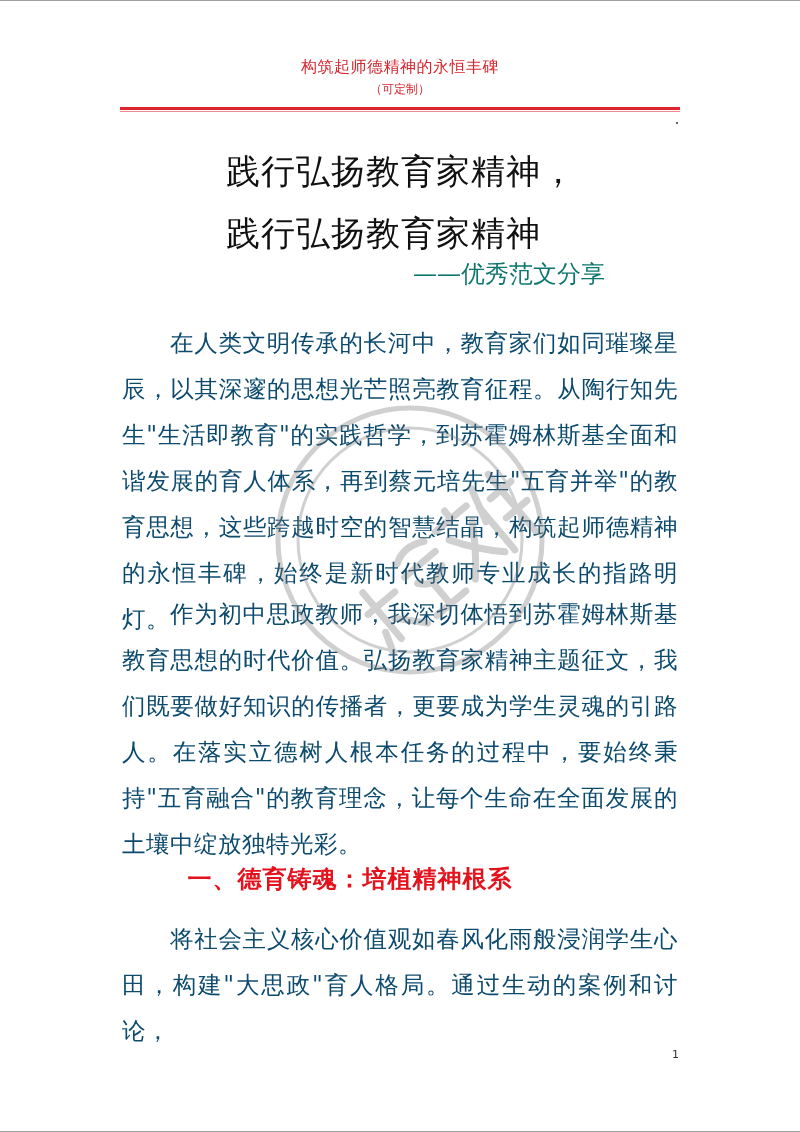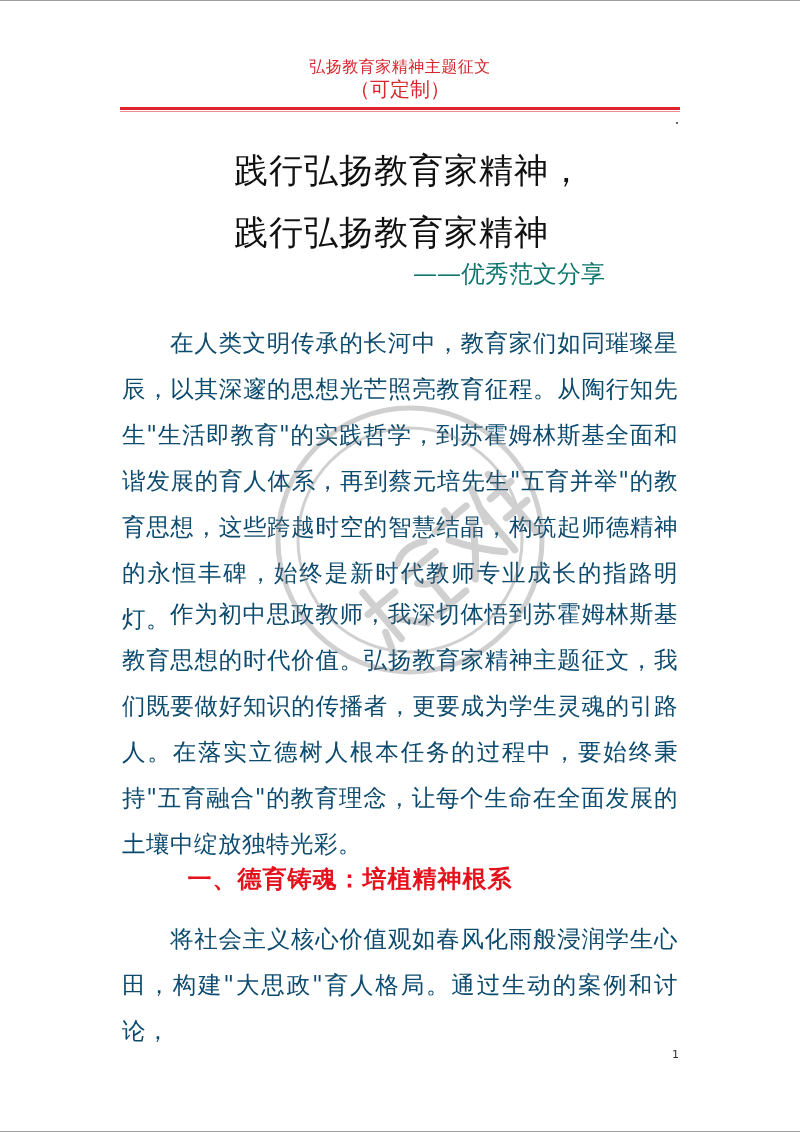--- a/index.html
+++ b/index.html
@@ -30,21 +30,21 @@
     width: 560px;
     text-align: center;
     color: #d7262e;
   }
   .header-title {
     font-size: 16px;
     line-height: 22px;
     letter-spacing: 0.5px;
   }
   .header-sub {
-    font-size: 20px;
+    font-size: 12px;
     line-height: 22px;
     margin-top: 0px;
   }
   .header-rule {
     position: absolute;
     left: 120px;
     top: 107px;
     width: 560px;
     height: 3px;
     background: #e0242c;
@@ -60,23 +60,23 @@
   .corner-dot {
     position: absolute;
     left: 676px;
     top: 122px;
     width: 2px;
     height: 2px;
     background: #666;
   }
   .title {
     position: absolute;
-    left: 234px;
+    left: 226px;
     top: 140px;
-    font-family: Liberation Serif, serif;
+    font-family: Liberation Sans, sans-serif;
     font-size: 34px;
     line-height: 62px;
     color: #111;
     letter-spacing: 1px;
     white-space: nowrap;
   }
   .subtitle {
     position: absolute;
     left: 413px;
     top: 257px;
@@ -128,21 +128,21 @@
     pointer-events: none;
     opacity: 0.35;
   }
 </style>
 </head>
 <body>
 
 <div class="page-border-top"></div>
 
 <div class="header">
-  <div class="header-title">弘扬教育家精神主题征文</div>
+  <div class="header-title">构筑起师德精神的永恒丰碑</div>
   <div class="header-sub">（可定制）</div>
 </div>
 <div class="header-rule"></div>
 <div class="header-rule-thin"></div>
 <div class="corner-dot"></div>
 
 <div class="title">
   <div>践行弘扬教育家精神，</div>
   <div>践行弘扬教育家精神</div>
 </div>

